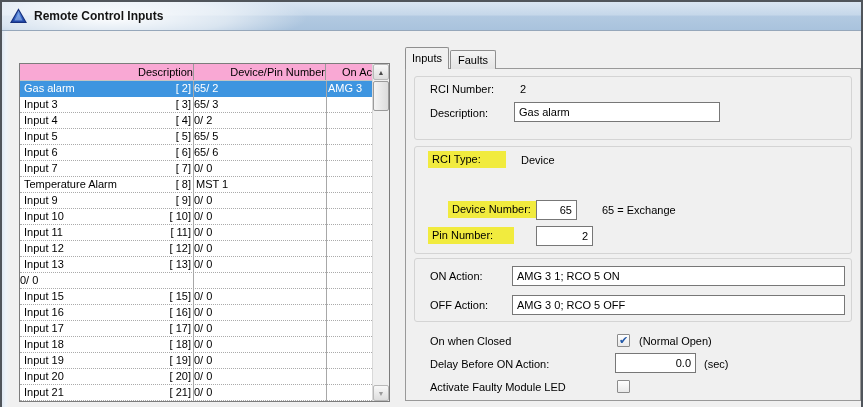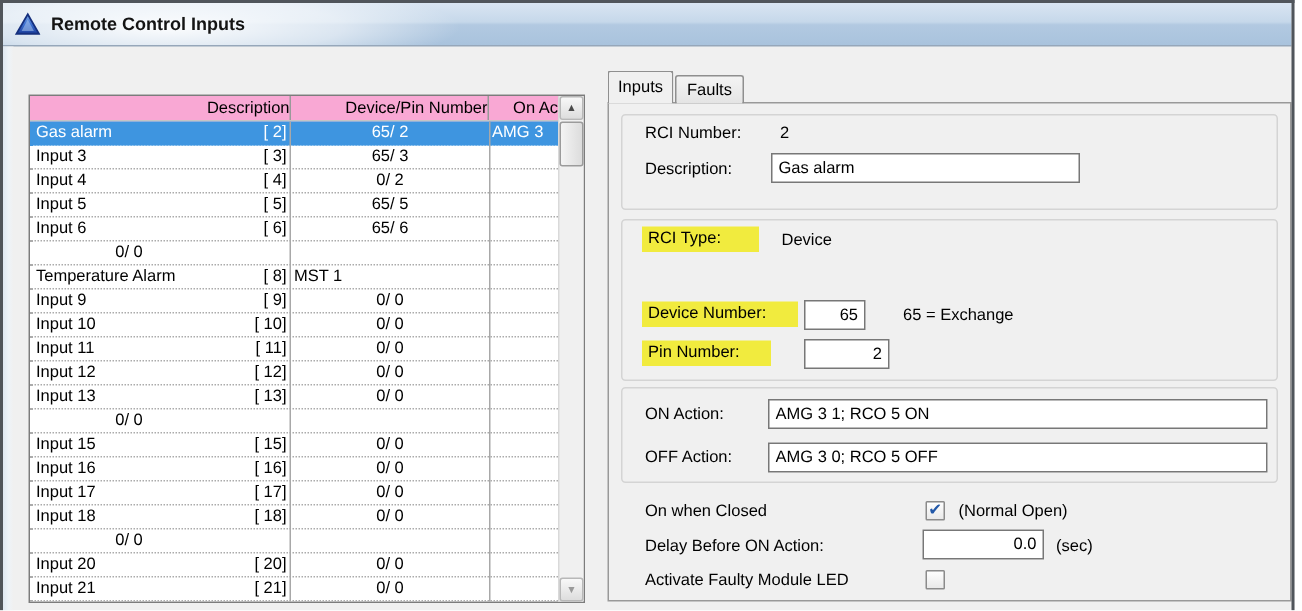--- a/index.html
+++ b/index.html
@@ -28,21 +28,21 @@
   .lv-h{line-height:16px;padding-left:3px;overflow:hidden;white-space:nowrap;box-sizing:border-box;}
   .hw1{width:174px;border-right:1px solid #9a9a9a;}
   .hw2{width:132px;border-right:1px solid #9a9a9a;}
   .hw3{flex:1;}
   .col-line{position:absolute;top:17px;bottom:0;width:1px;background:#a8a8a8;}
   .cl1{left:173px;} .cl2{left:306px;}
   .lv-row{display:flex;height:16px;box-sizing:border-box;border-bottom:1px dotted #ababab;
           white-space:nowrap;overflow:hidden;cursor:default;}
   .lv-row.selected{background:#3e95e0;color:#fff;border-bottom-color:#3e95e0;}
   .c1{width:174px;display:flex;justify-content:space-between;padding:0 3px 0 4px;box-sizing:border-box;overflow:hidden;line-height:15px;}
-  .c2{width:132px;text-align:center;line-height:15px;overflow:hidden;}
+  .c2{width:132px;text-align:left;line-height:15px;overflow:hidden;}
   .c3{flex:1;padding-left:2px;line-height:15px;overflow:hidden;}
   
   .lv-scroll{position:absolute;right:0;top:0;width:17px;bottom:0;background:#f0f0f0;border-left:1px solid #d9d9d9;box-sizing:border-box;}
   .sb-btn{position:absolute;left:0;width:16px;height:16px;background:linear-gradient(#f8f8f8,#dddddd);
           border:1px solid #b8b8b8;box-sizing:border-box;display:flex;align-items:center;justify-content:center;
           font-size:7px;color:#4a4a4a;border-radius:2px;}
   .sb-up{top:0;} .sb-down{bottom:0;color:#9a9a9a;}
   .sb-thumb{position:absolute;left:0;top:17px;width:16px;height:30px;border:1px solid #9b9b9b;border-radius:2px;
             background:linear-gradient(to right,#f4f4f4,#dcdcdc);box-sizing:border-box;}
   
@@ -54,21 +54,21 @@
   .tab-page{position:absolute;left:405px;top:68px;width:456px;height:333px;background:#f0f0f0;
             border:1px solid #999999;box-sizing:border-box;z-index:0;}
   
   .group{position:absolute;border:1px solid #d4d4d4;border-radius:3px;box-sizing:border-box;z-index:1;}
   .g1{left:414px;top:76px;width:438px;height:64px;}
   .g2{left:414px;top:146px;width:438px;height:108px;}
   .g3{left:414px;top:258px;width:438px;height:64px;}
   
   .lbl{position:absolute;line-height:15px;white-space:nowrap;z-index:2;}
   .hl{background:#f1eb3e;box-sizing:border-box;padding:2px 4px 2px 4px;line-height:13px;z-index:2;}
-  .hl-rci{width:78px;} .hl-dev{width:104px;} .hl-pin{width:86px;}
+  .hl-rci{width:78px;} .hl-dev{width:104px;margin-left:20px;} .hl-pin{width:86px;}
   
   .tbox{position:absolute;box-sizing:border-box;height:20px;background:#fff;border:1px solid #777777;
         font-family:"Liberation Sans",sans-serif;font-size:11px;color:#000;padding:0 4px;z-index:2;}
   .tr{text-align:right;}
   
   .cb{position:absolute;width:13px;height:13px;box-sizing:border-box;border:1px solid #8b8b8b;border-radius:1px;
       background:linear-gradient(#fefefe,#e9e9e9);z-index:2;display:flex;align-items:center;justify-content:center;
       font-size:11px;line-height:11px;color:#2258a8;cursor:default;}
 </style>
 </head>
@@ -136,20 +136,24 @@
           </div>
           <div class="lv-row">
             <div class="c1">
               <span>Input 6</span>
               <span>[  6]</span>
             </div>
             <div class="c2">65/ 6</div>
             <div class="c3"></div>
           </div>
           <div class="lv-row">
+            <div class="c1">
+              <span>Input 7</span>
+              <span>[  7]</span>
+            </div>
             <div class="c2">0/ 0</div>
             <div class="c3"></div>
           </div>
           <div class="lv-row">
             <div class="c1">
               <span>Temperature Alarm</span>
               <span>[  8]</span>
             </div>
             <div class="c3">MST 1</div>
           </div>
@@ -223,20 +227,24 @@
           </div>
           <div class="lv-row">
             <div class="c1">
               <span>Input 18</span>
               <span>[ 18]</span>
             </div>
             <div class="c2">0/ 0</div>
             <div class="c3"></div>
           </div>
           <div class="lv-row">
+            <div class="c1">
+              <span>Input 19</span>
+              <span>[ 19]</span>
+            </div>
             <div class="c2">0/ 0</div>
             <div class="c3"></div>
           </div>
           <div class="lv-row">
             <div class="c1">
               <span>Input 20</span>
               <span>[ 20]</span>
             </div>
             <div class="c2">0/ 0</div>
             <div class="c3"></div>

